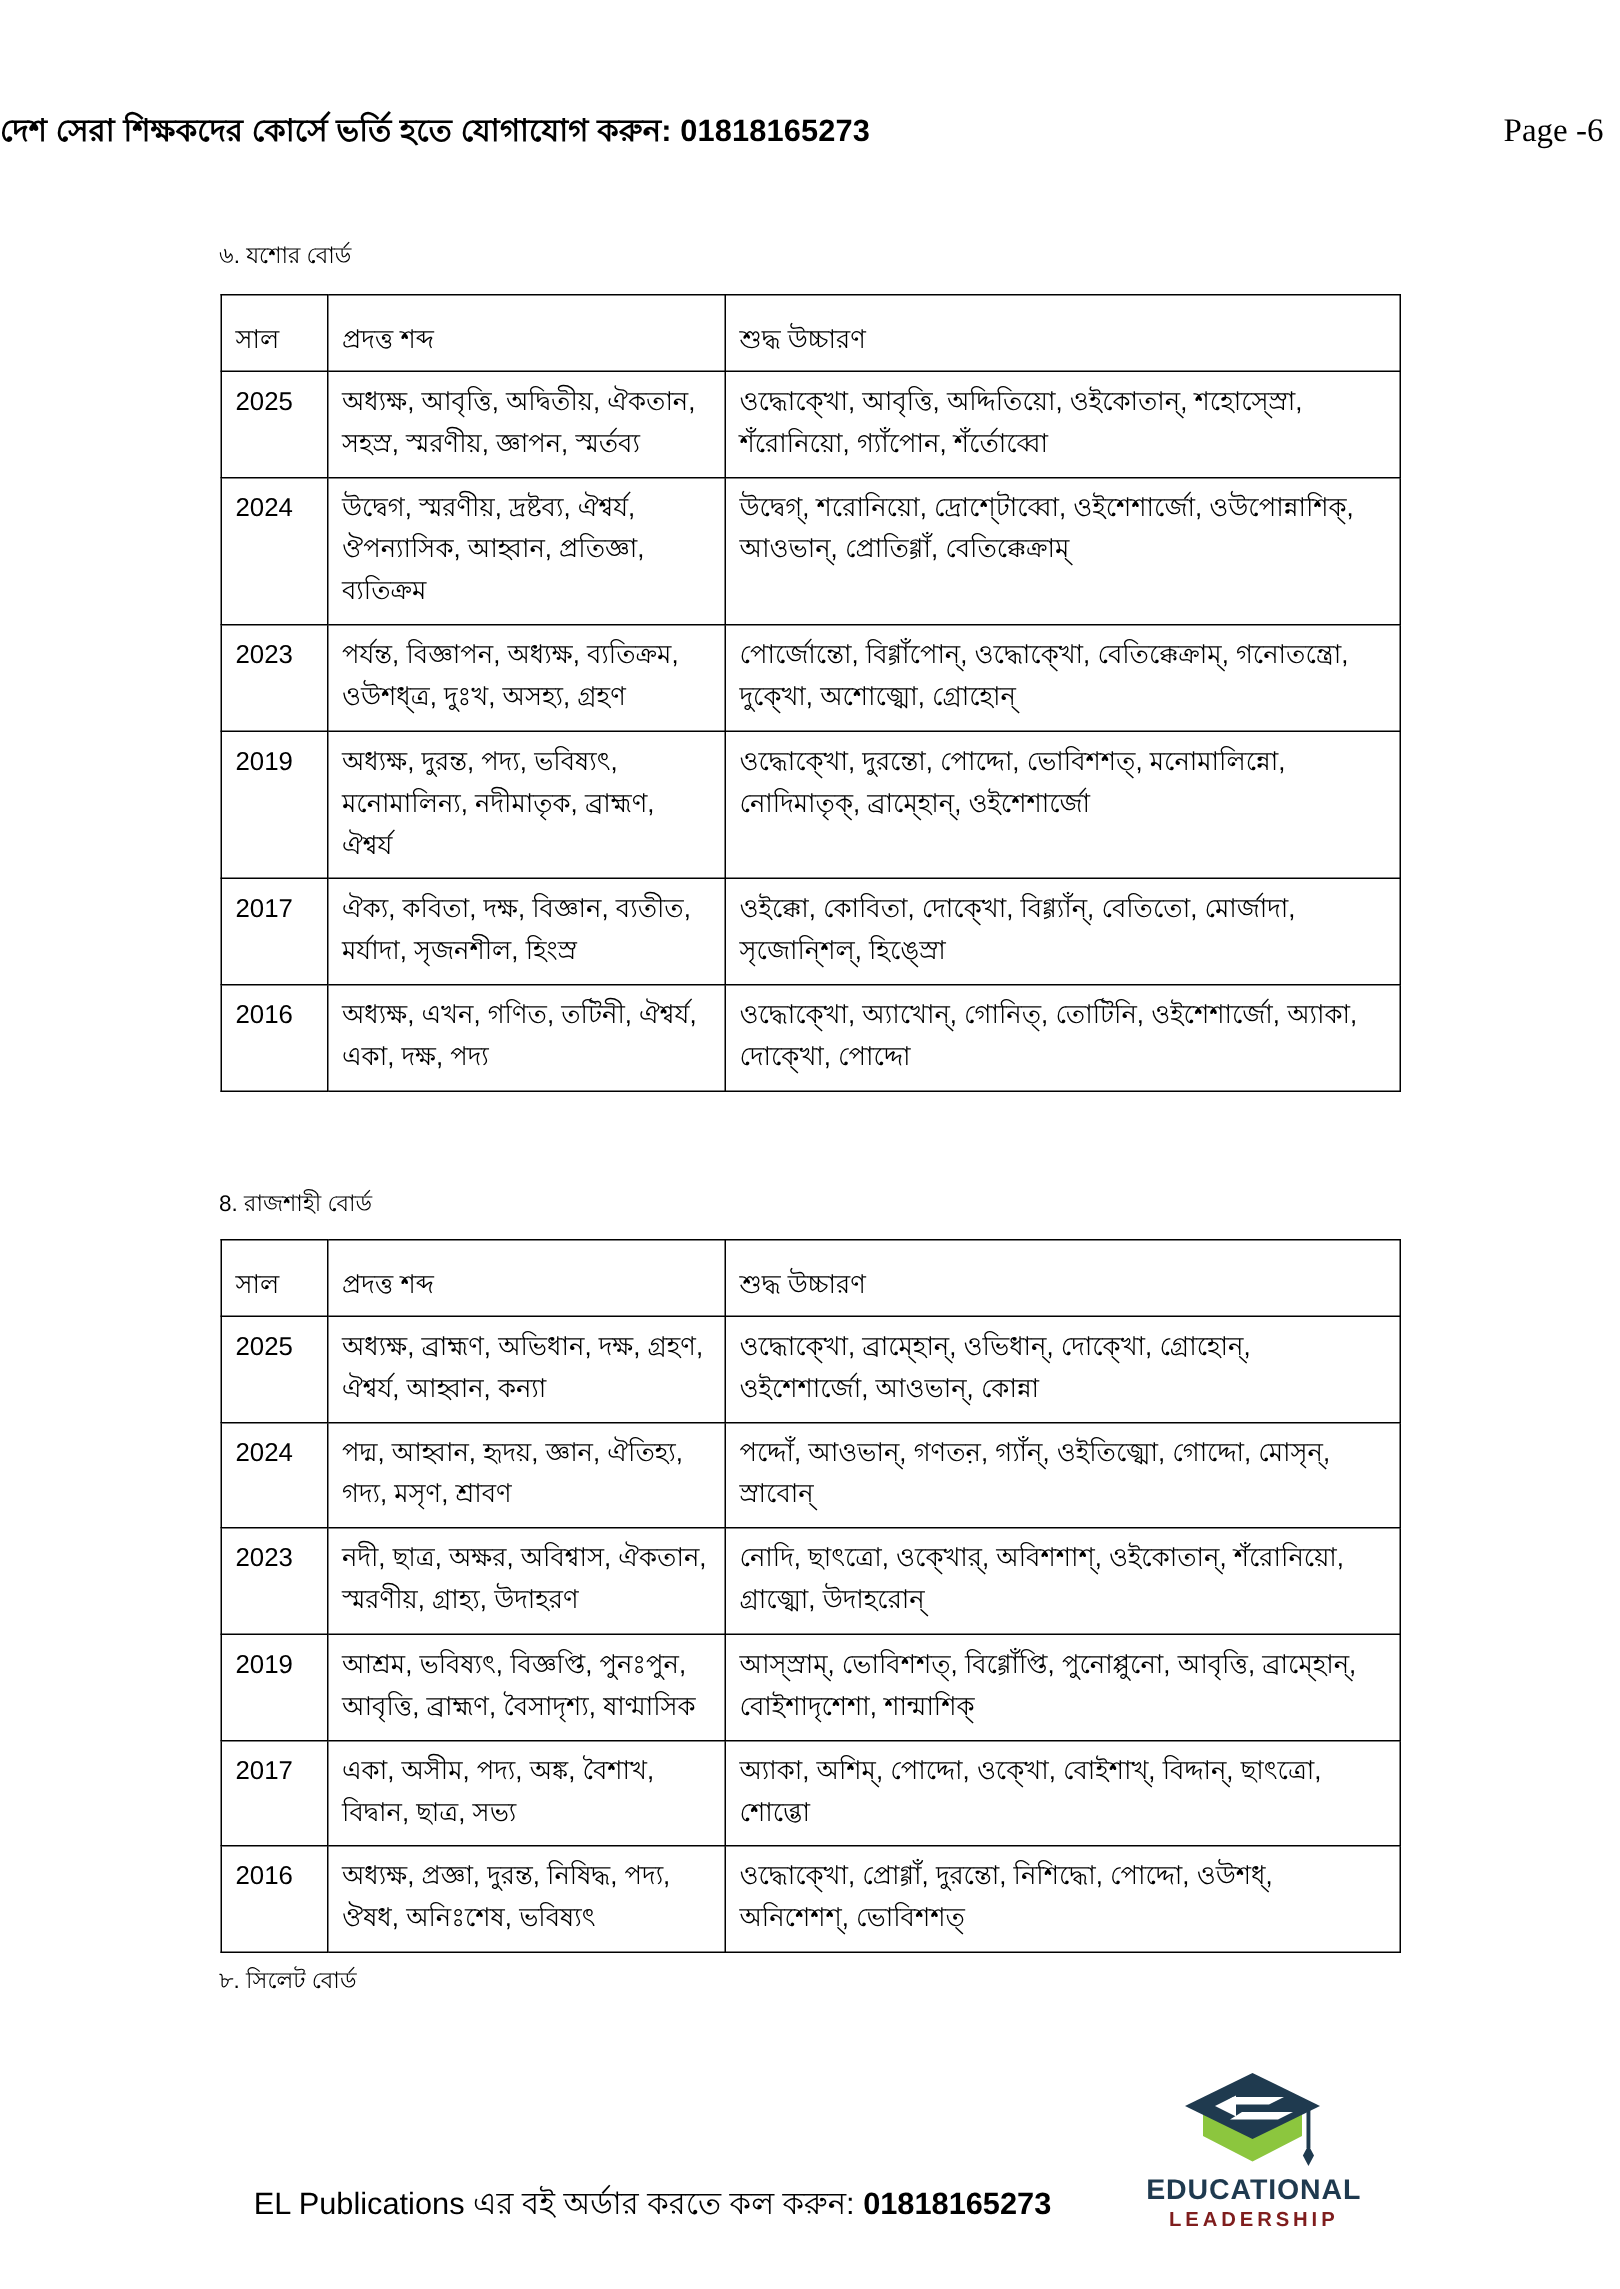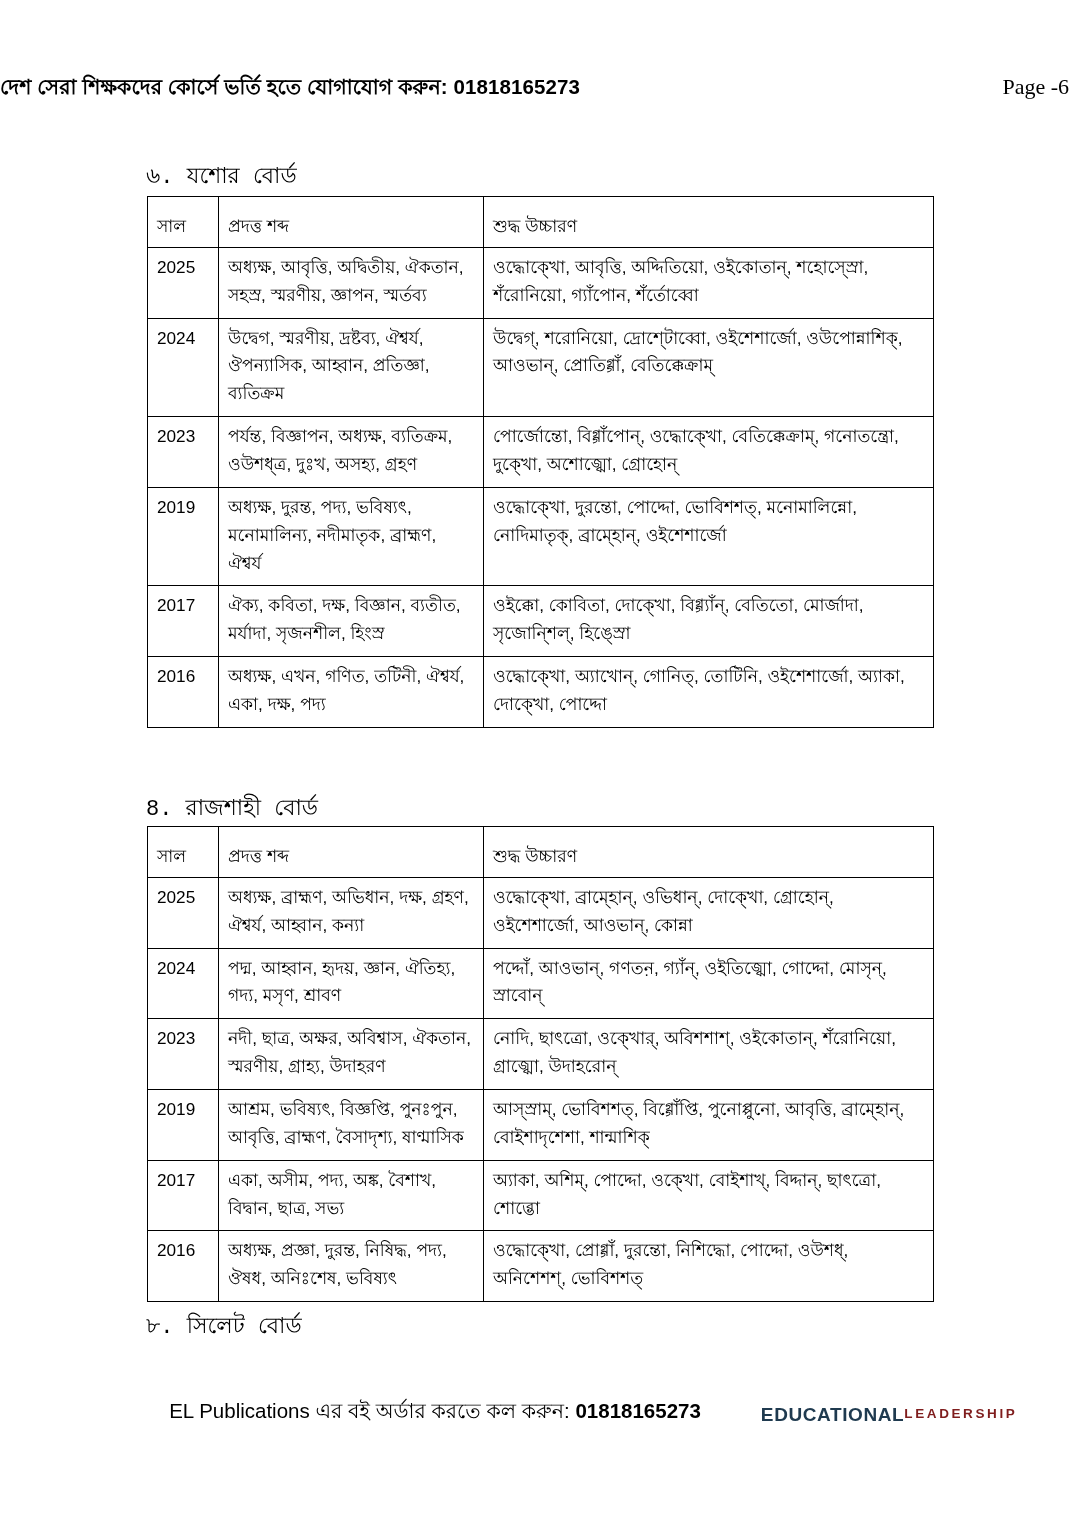--- a/index.html
+++ b/index.html
@@ -43,22 +43,22 @@
   .header-page {
     font-family: "Liberation Serif", "DejaVu Serif", serif;
     font-size: 22px;
     white-space: nowrap;
   }
 
   
   .section-heading {
     position: absolute;
     left: 146px;
-    font-family: Liberation Mono, monospace;
-    font-size: 22px;
+    font-family: Liberation Sans, sans-serif;
+    font-size: 15px;
     font-weight: normal;
     white-space: nowrap;
   }
   #heading-jessore { top: 158px; }
   #heading-rajshahi { top: 790px; }
   #heading-sylhet  { top: 1308px; }
 
   
   .word-table {
     position: absolute;
@@ -99,38 +99,39 @@
     padding-top: 7px;
   }
 
   
   .page-footer {
     position: absolute;
     left: 0;
     right: 0;
     top: 1396px;
     display: flex;
-    align-items: flex-start;
+    align-items: flex-end;
     justify-content: center;
     gap: 60px;
   }
   .footer-text {
     font-family: "Liberation Sans", "DejaVu Sans", sans-serif;
     font-size: 20.5px;
     white-space: nowrap;
   }
   .footer-text .phone {
     font-weight: bold;
   }
   .footer-text .order-label {
     font-weight: normal;
   }
 
   .logo {
     display: flex;
+    flex-direction: column;
     align-items: center;
     width: 150px;
     margin-top: -16px;
   }
   .logo-mark {
     width: 104px;
     height: 68px;
     display: block;
   }
   .logo-name {

